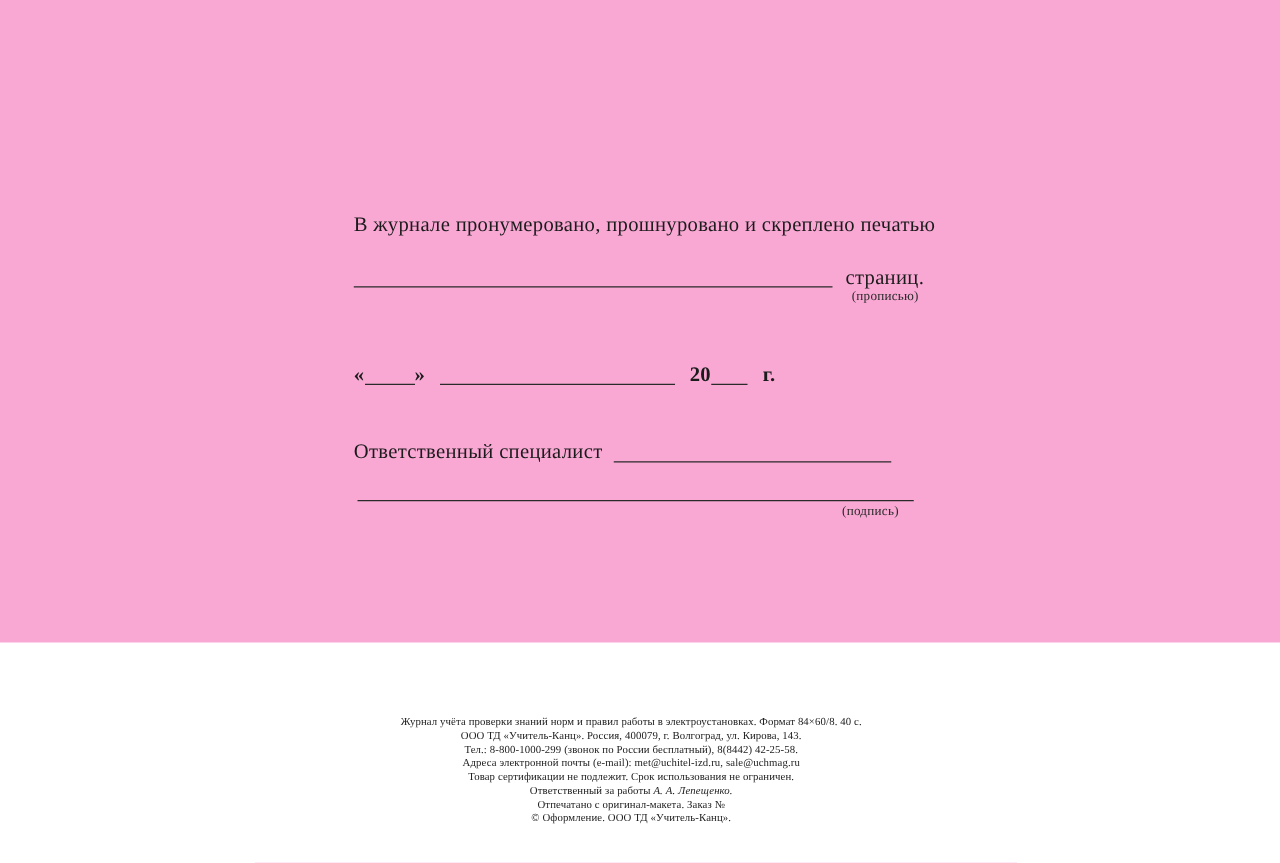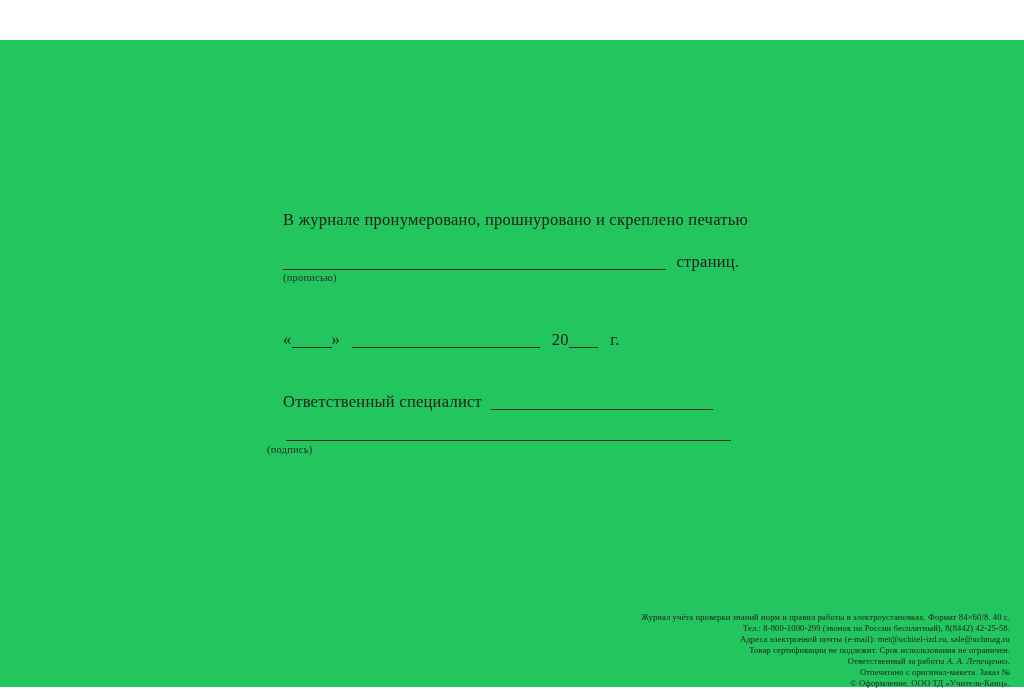--- a/index.html
+++ b/index.html
@@ -1,53 +1,52 @@
 <!DOCTYPE html>
 <html><head>
 <meta charset="utf-8">
 <style>
   * { margin: 0; padding: 0; box-sizing: border-box; }
   html, body { width: 1024px; height: 690px; background: #ffffff; overflow: hidden; }
   .page {
     position: relative;
     width: 1024px;
-    height: 647px;
-    background: #22c55e;
+    height: 514px;
+    background: #f9a8d4;
     font-family: "Liberation Serif", serif;
     color: #1b1b1b;
-    margin-top: 40px;
   }
   .row { position: absolute; white-space: nowrap; }
   .main-text { font-size: 16.5px; letter-spacing: 0.25px; }
   .blank {
     display: inline-block;
     border-bottom: 1.2px solid #2a2a2a;
     height: 0.95em;
     position: relative;
     top: 3px;
   }
   .caption {
     position: absolute;
     font-size: 10.5px;
     color: #2a2a2a;
-    text-align: left;
+    text-align: right;
     letter-spacing: 0.2px;
   }
   .sig-line {
     position: absolute;
     border-bottom: 1.2px solid #2a2a2a;
     height: 0;
   }
   .footer {
     position: absolute;
     left: 0;
     top: 572px;
     width: 1024px;
     padding-right: 14px;
-    text-align: right;
+    text-align: center;
     font-size: 8.6px;
     line-height: 11px;
     color: #222222;
     letter-spacing: 0.1px;
   }
   .footer .italic { font-style: italic; }
 </style>
 </head>
 <body>
 
@@ -55,38 +54,39 @@
 
   <div class="row main-text" style="left:283px; top:170px;">В журнале пронумеровано, прошнуровано и скреплено печатью</div>
 
   <div class="row main-text" style="left:283px; top:211px;">
     <span class="blank" style="width:383px;"></span>
     <span style="margin-left:6px;text-align:right;">страниц.</span>
   </div>
 
   <div class="caption" style="left:283px; top:232px; width:452px;">(прописью)</div>
 
-  <div class="row main-text" style="left:283px; top:289px;">
+  <div class="row main-text" style="left:283px; top:289px;font-weight:bold;">
     <span>«</span><span class="blank" style="width:40px;"></span><span>»</span>
     <span class="blank" style="width:188px; margin-left:8px;"></span>
     <span style="margin-left:7px;">20</span><span class="blank" style="width:29px;"></span>
     <span style="margin-left:8px;">г.</span>
   </div>
 
   <div class="row main-text" style="left:283px; top:351px;">
     <span>Ответственный специалист</span>
     <span class="blank" style="width:222px; margin-left:5px;"></span>
   </div>
 
   <div class="sig-line" style="left:286px; top:400px; width:445px;"></div>
 
   <div class="caption" style="left:267px; top:404px; width:452px;">(подпись)</div>
 
   <div class="footer">
     <div>Журнал учёта проверки знаний норм и правил работы в электроустановках. Формат 84×60/8. 40 с.</div>
+    <div>ООО ТД «Учитель-Канц». Россия, 400079, г. Волгоград, ул. Кирова, 143.</div>
     <div>Тел.: 8-800-1000-299 (звонок по России бесплатный), 8(8442) 42-25-58.</div>
     <div>Адреса электронной почты (e-mail): met@uchitel-izd.ru,  sale@uchmag.ru</div>
     <div>Товар сертификации не подлежит. Срок использования не ограничен.</div>
     <div><span>Ответственный за работы</span> <span class="italic">А. А. Лепещенко.</span></div>
     <div>Отпечатано с оригинал-макета. Заказ №</div>
     <div>© Оформление. ООО ТД «Учитель-Канц».</div>
   </div>
 
 </div>
 

